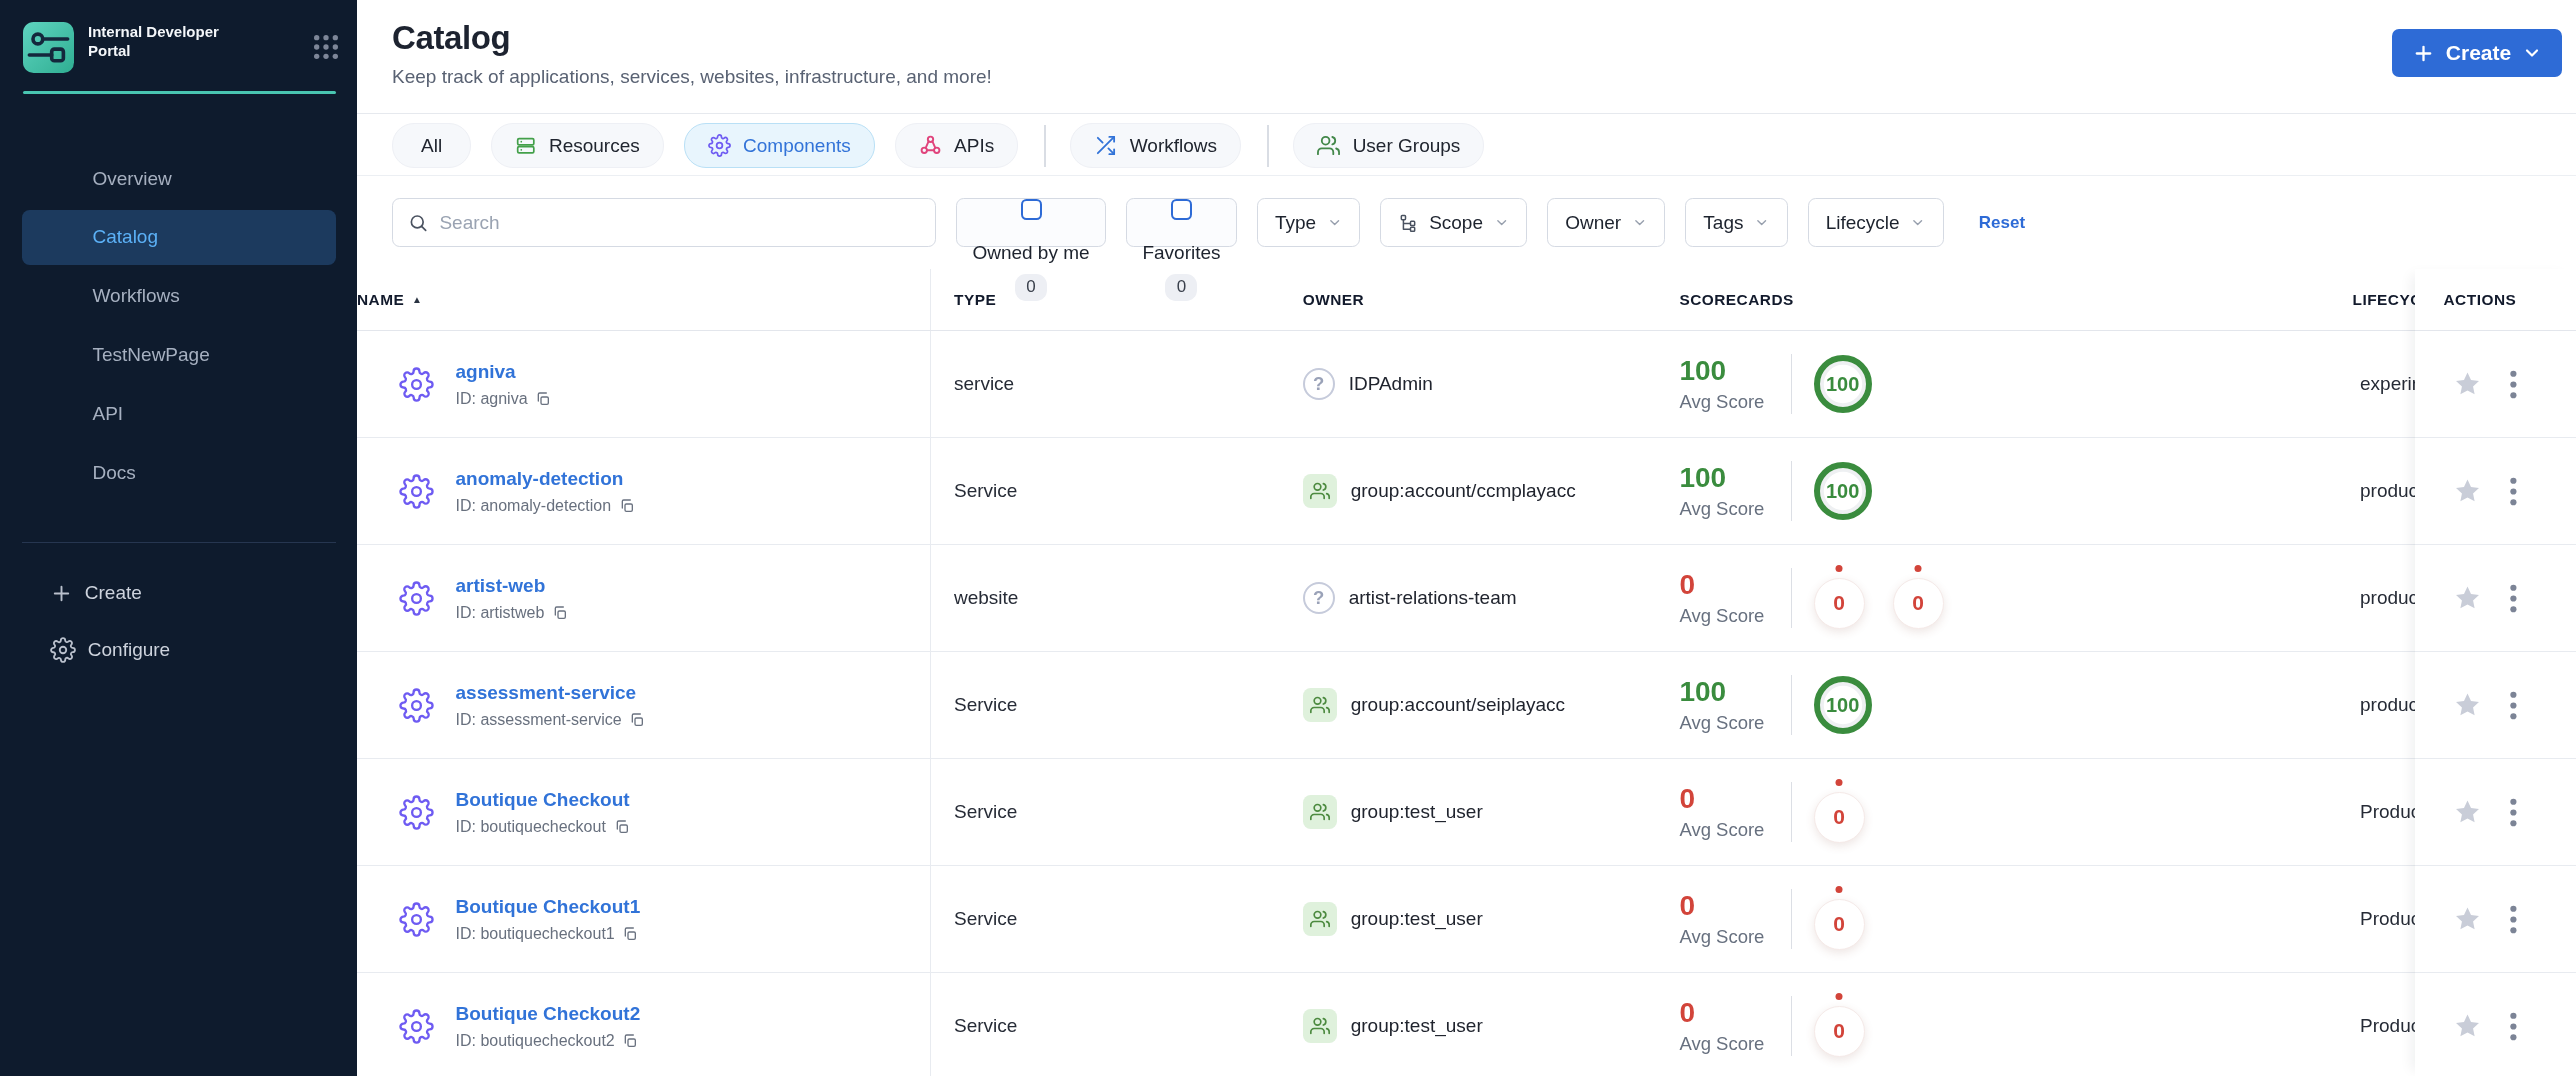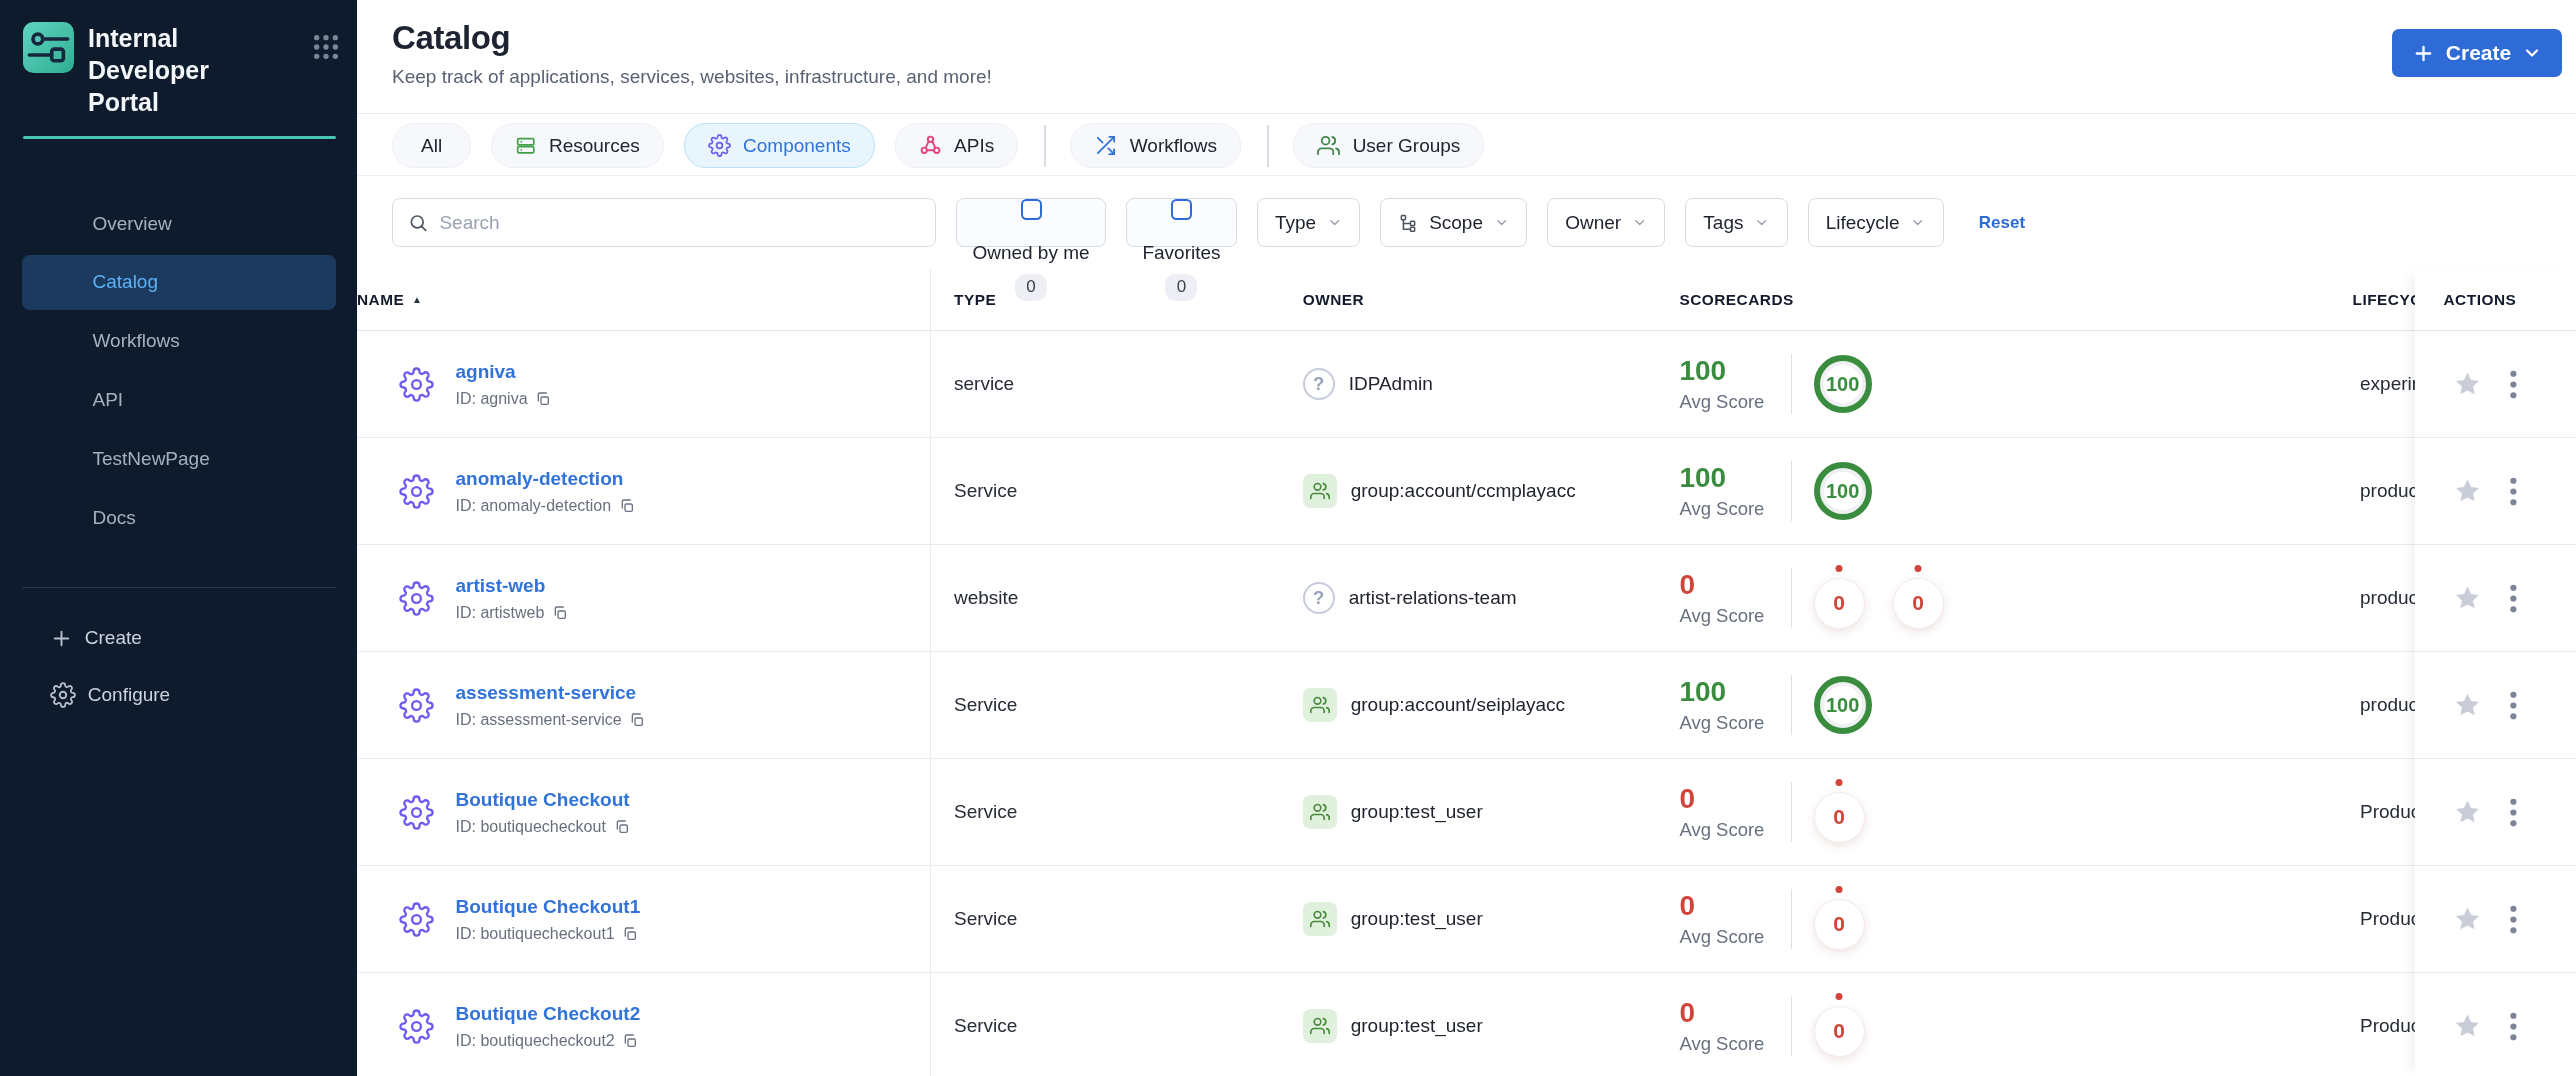--- a/index.html
+++ b/index.html
@@ -4,21 +4,21 @@
 <style>
   * { margin:0; padding:0; box-sizing:border-box; }
   html,body { width:2576px; height:1077px; overflow:hidden; }
   body { font-family:"Liberation Sans", sans-serif; background:#fff; position:relative; color:#262b36; }
   button { font-family:inherit; background:none; border:none; cursor:pointer; }
 
   
   .sidebar { position:absolute; left:0; top:0; width:357px; height:1077px; background:#0e1b2d; }
   .side-head { display:flex; align-items:flex-start; padding:21.5px 15.4px 0 23px; }
   .logo-sq { width:51px; height:51px; flex:0 0 51px; }
-  .side-title { color:#f4f7fa; font-size:25px; font-weight:700; line-height:1.28; margin-left:14px; width:175px; }
+  .side-title { color:#f4f7fa; font-size:15px; font-weight:700; line-height:1.28; margin-left:14px; width:175px; }
   .grid-ic { margin-left:auto; margin-top:9.2px; color:#7d8698; }
   .teal-line { height:3.1px; background:#49c5b1; margin:18.5px 21.5px 0 23px; border-radius:1.5px; }
   .side-nav { padding-top:57px; }
   .nav-item { display:flex; align-items:center; height:55px; margin:0 21.5px 3.8px 21.5px; border-radius:7.7px; padding-left:71px; font-size:19px; color:#a6b0c0; cursor:pointer; }
   .nav-item.active { background:#1c3a5e; color:#5cb1f7; }
   .side-footer { margin:42px 21.5px 0 21.5px; border-top:0.8px solid #263650; padding-top:21.5px; }
   .side-footer-item { display:flex; align-items:center; height:57px; padding-left:28px; gap:12.3px; color:#cdd3dd; font-size:19px; cursor:pointer; }
   .side-footer-item .f-ic { color:#b9c0cc; display:flex; }
 
   
@@ -125,22 +125,22 @@
         <circle cx="12" cy="19" r="2"></circle>
         <circle cx="19" cy="19" r="2"></circle>
     </svg>
   </div>
   <div class="teal-line"></div>
 
   <div class="side-nav">
     <div class="nav-item">Overview</div>
     <div class="nav-item active">Catalog</div>
     <div class="nav-item">Workflows</div>
+    <div class="nav-item">TestNewPage</div>
     <div class="nav-item">API</div>
-    <div class="nav-item">TestNewPage</div>
     <div class="nav-item">Docs</div>
   </div>
 
   <div class="side-footer">
     <div class="side-footer-item">
       <span class="f-ic">
         <svg width="23" height="23" viewBox="0 0 24 24" fill="none" stroke="currentColor" stroke-width="2" stroke-linecap="round">
             <line x1="12" y1="5" x2="12" y2="19"></line>
             <line x1="5" y1="12" x2="19" y2="12"></line>
           </svg>

